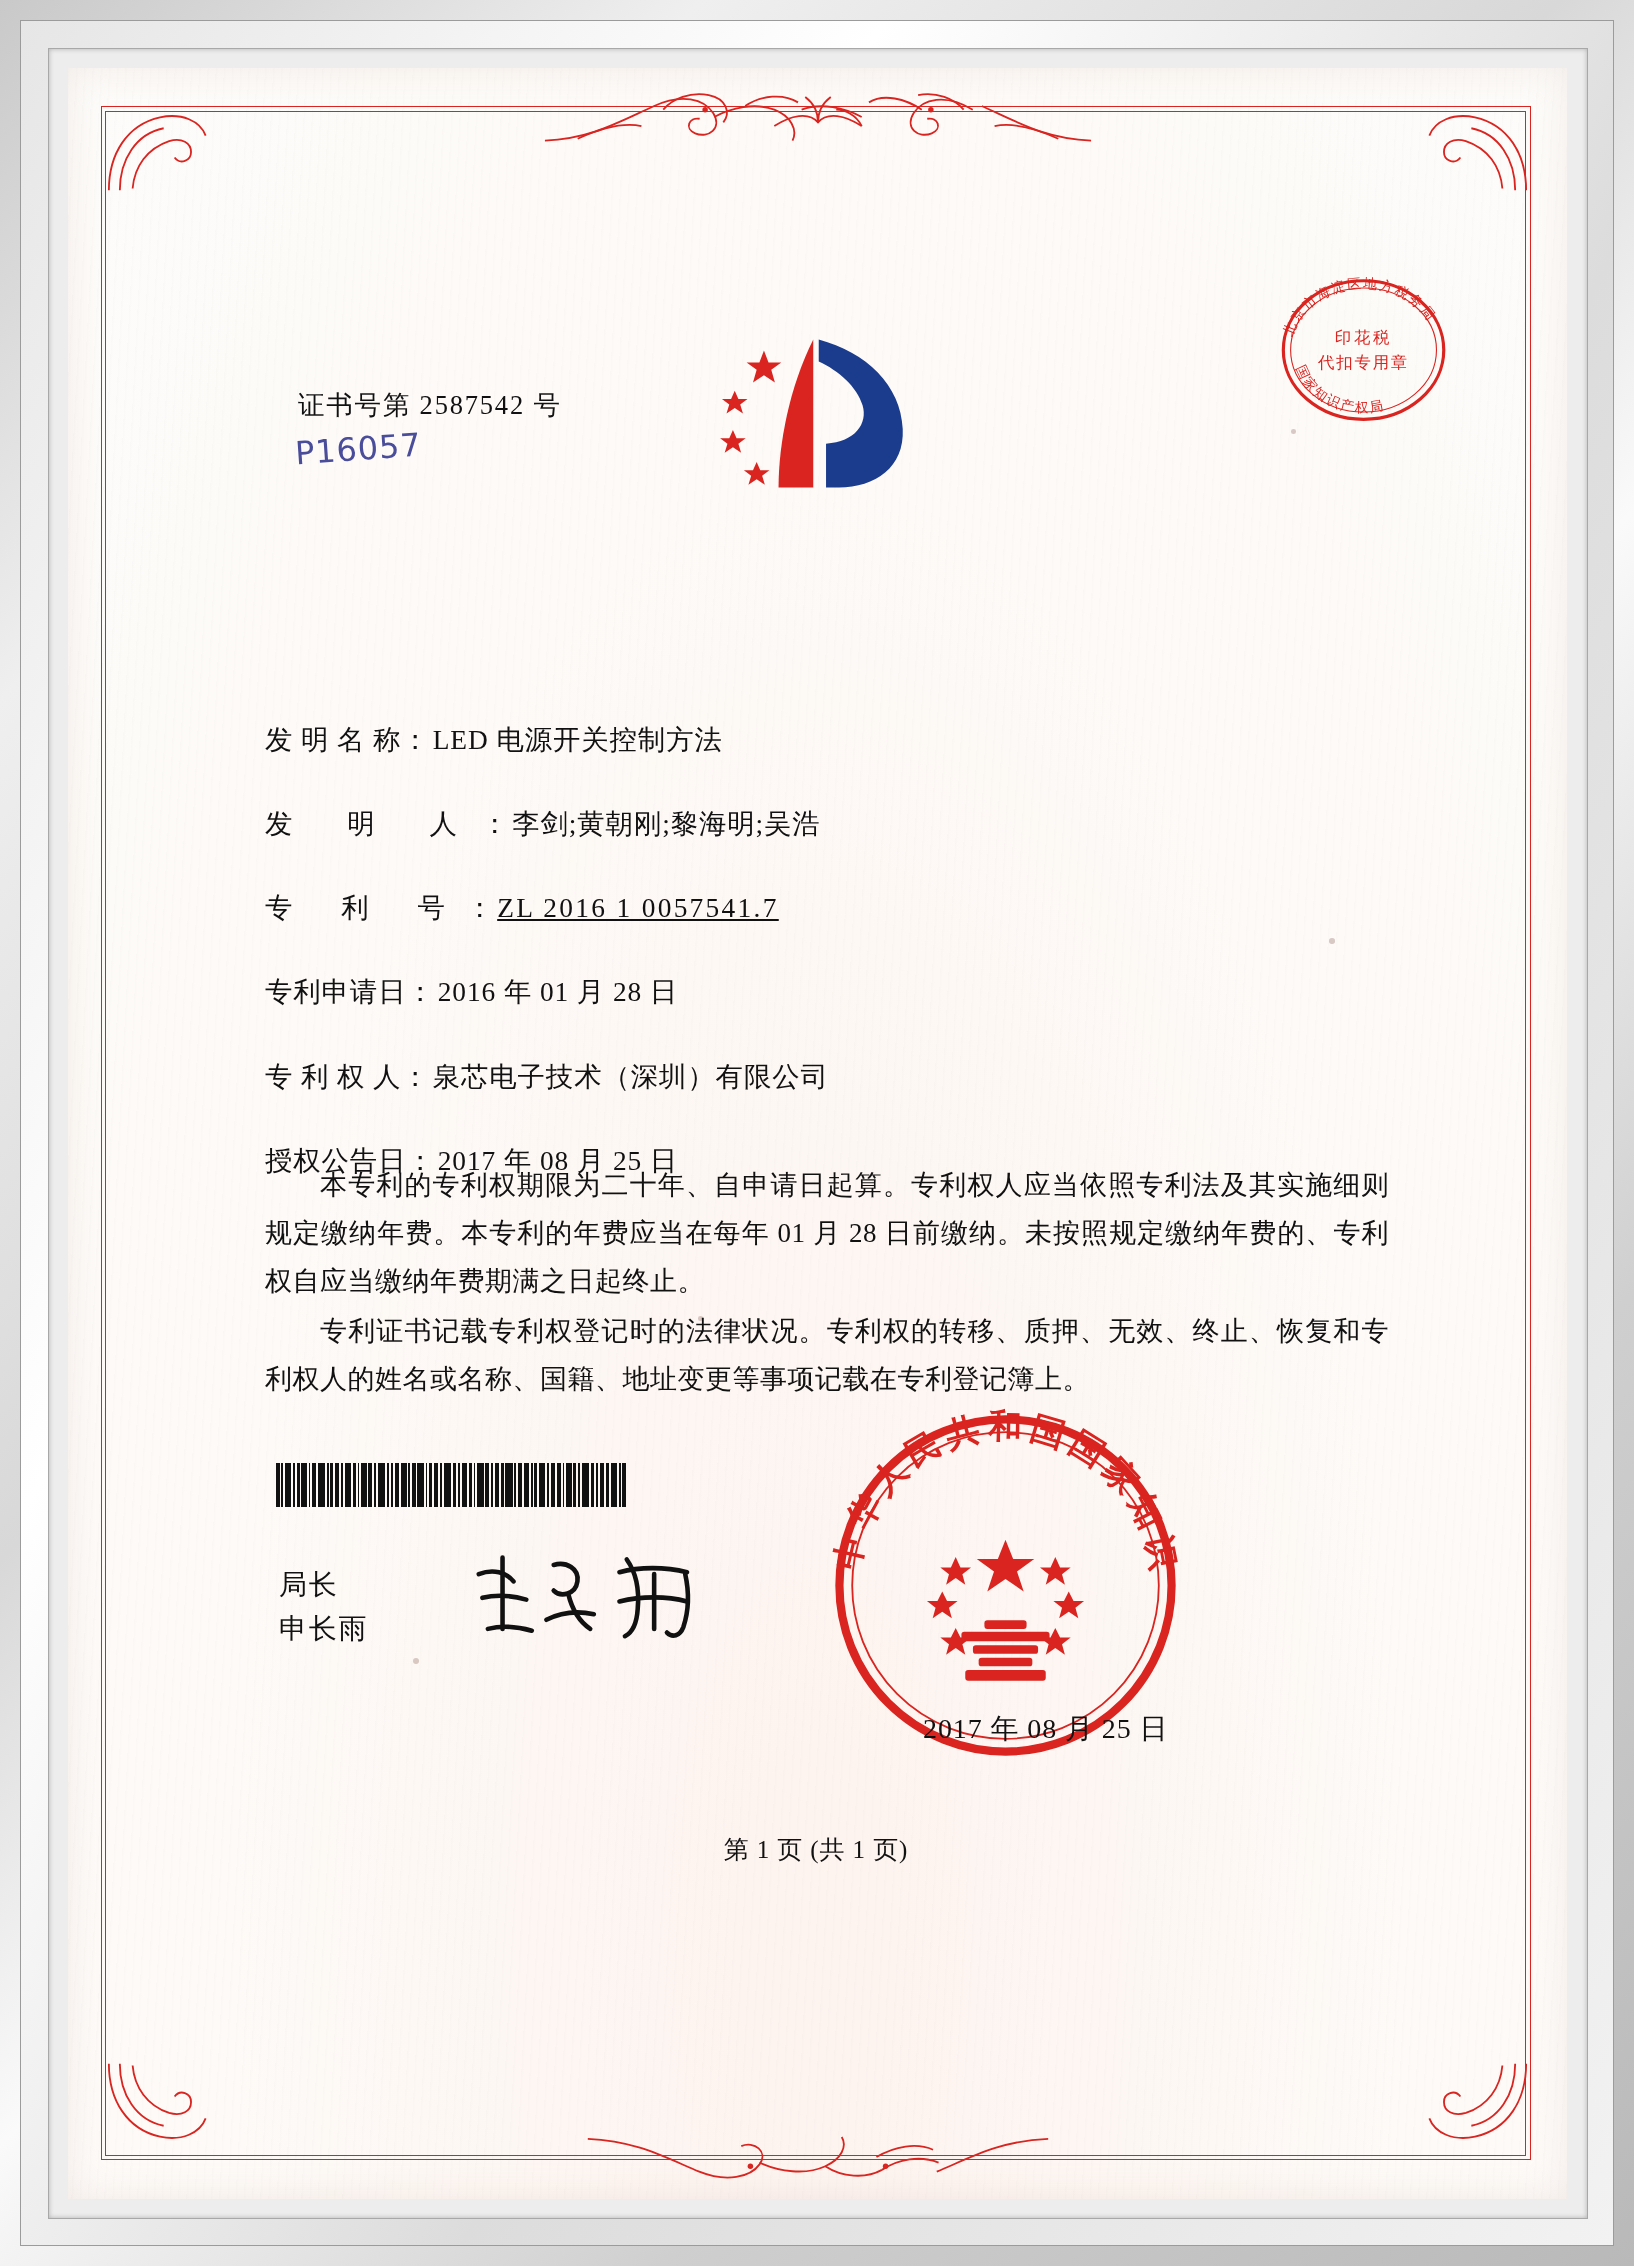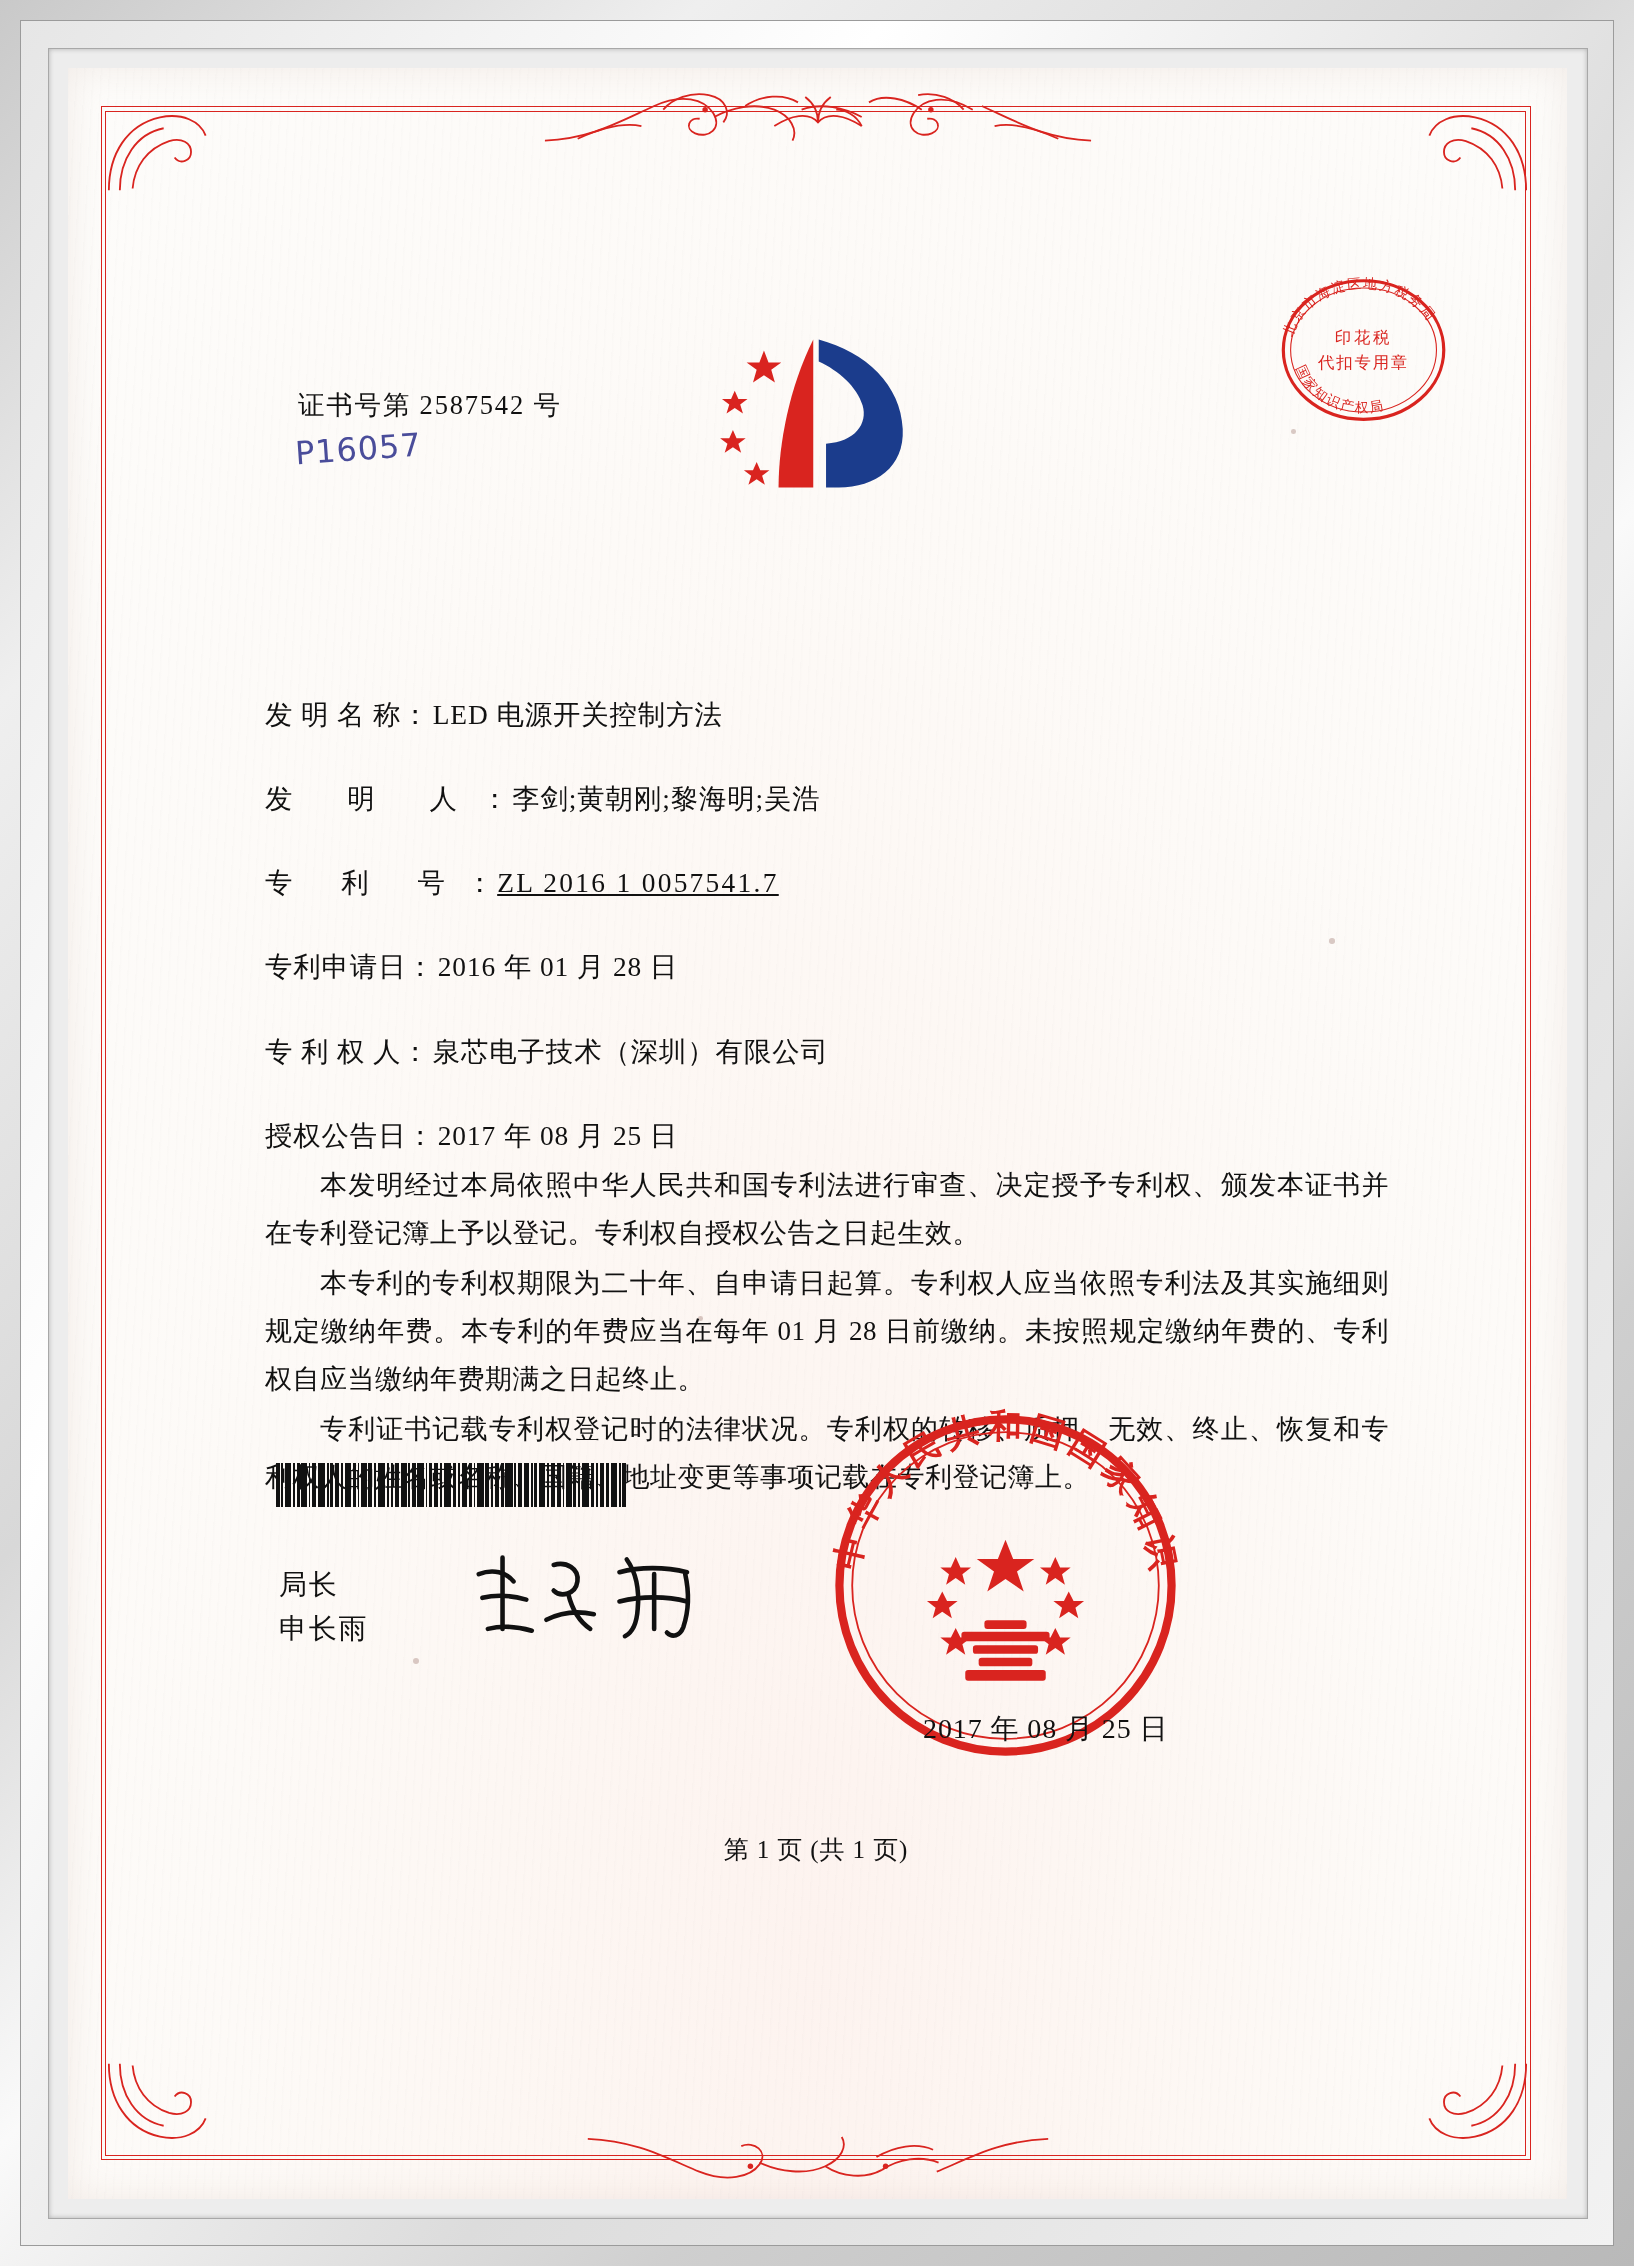--- a/index.html
+++ b/index.html
@@ -162,21 +162,21 @@
     font-size: 69px;
     font-weight: bold;
     letter-spacing: 24px;
     text-indent: 24px;
     color: #0d0d0d;
   }
 
   .fields {
     position: absolute;
     left: 164px;
-    top: 594px;
+    top: 619px;
     width: 1160px;
   }
   .field-row {
     display: flex;
     align-items: baseline;
     margin-bottom: 54px;
     font-size: 27.4px;
     color: #111;
     line-height: 1.1;
   }
@@ -433,21 +433,20 @@
         </div>
 
         <div class="field-row">
           <span class="field-label">授权公告日</span>
           <span class="field-label">：</span>
           <span class="field-value">2017 年 08 月 25 日</span>
         </div>
       </div>
 
       <div class="body-text">
-        <p>本发明经过本局依照中华人民共和国专利法进行审查、决定授予专利权、颁发本证书并在专利登记簿上予以登记。专利权自授权公告之日起生效。</p>
         <p>本专利的专利权期限为二十年、自申请日起算。专利权人应当依照专利法及其实施细则规定缴纳年费。本专利的年费应当在每年 01 月 28 日前缴纳。未按照规定缴纳年费的、专利权自应当缴纳年费期满之日起终止。</p>
         <p>专利证书记载专利权登记时的法律状况。专利权的转移、质押、无效、终止、恢复和专利权人的姓名或名称、国籍、地址变更等事项记载在专利登记簿上。</p>
       </div>
 
       <div class="barcode">
         <i style="width:3.7px"></i>
           <i style="width:1.8px"></i>
           <i style="width:6.4px"></i>
           <i style="width:1.8px"></i>
         <i style="width:2.7px"></i>

